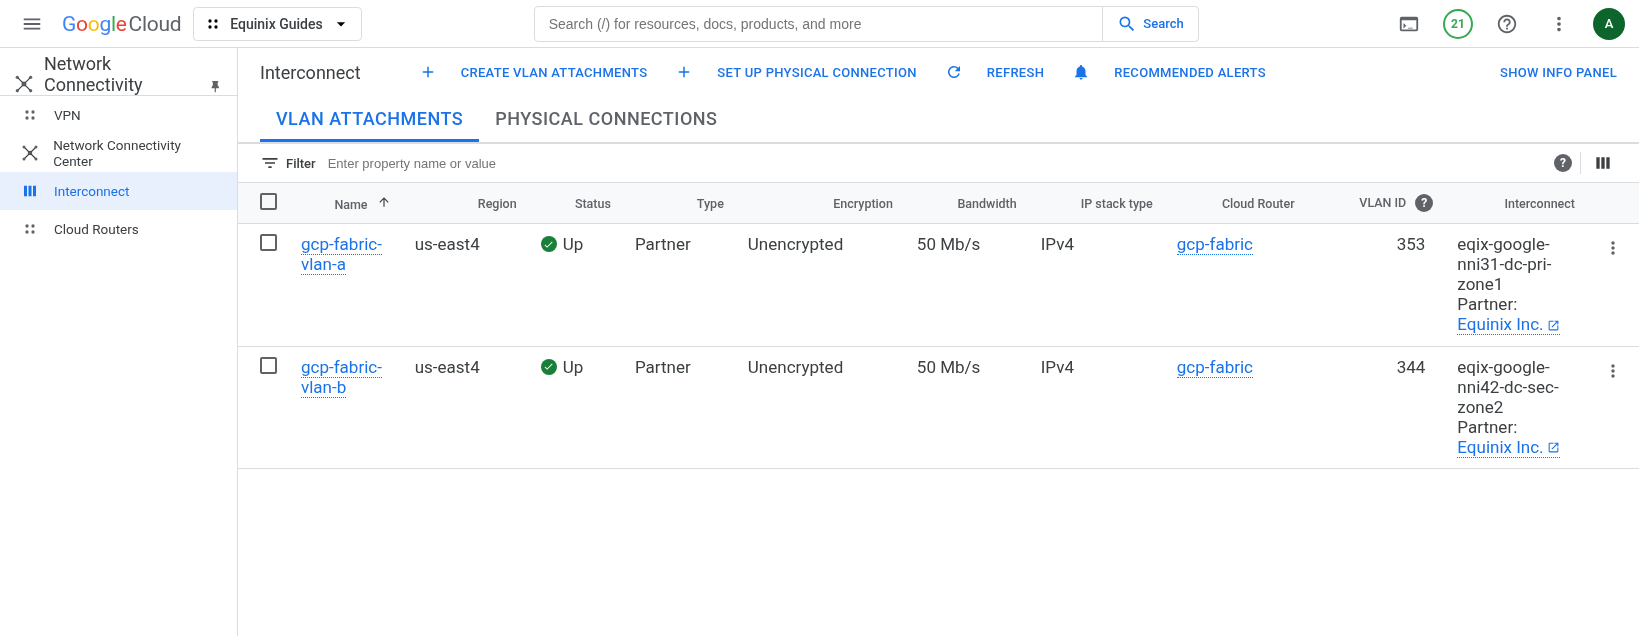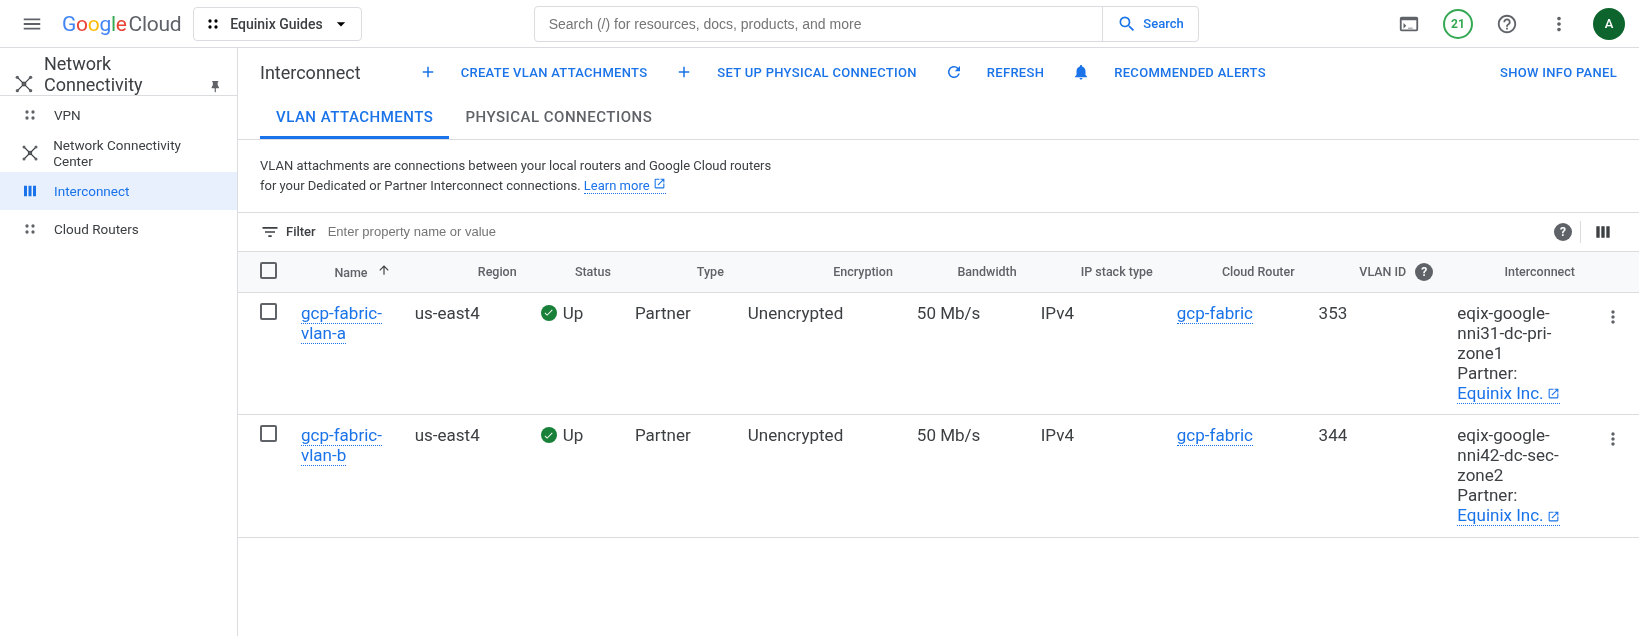--- a/index.html
+++ b/index.html
@@ -27,21 +27,21 @@
   .sidebar-item.selected { background:var(--selected-bg); color:var(--blue);}
   .sidebar-item .ic{ width:20px; display:flex; justify-content:center;}
   .sidebar-item.selected .ic svg { fill:var(--blue);}
   
   .content { flex:1; display:flex; flex-direction:column; min-width:0;}
   .content-header { display:flex; align-items:center; height:48px; padding:0 22px; gap:28px;}
   .content-header h1 { font-size:18px; font-weight:400; margin:0; margin-right:30px;}
   .action-btn { display:flex; align-items:center; gap:24px; color:var(--blue); font-weight:500; font-size:13px; cursor:pointer; letter-spacing:0.3px;}
   .info-panel-btn { margin-left:auto; color:var(--blue); font-weight:500; font-size:13px; cursor:pointer; letter-spacing:0.3px;}
   .tabs { display:flex; padding:0 22px; border-bottom:1px solid var(--border);}
-  .tab { padding:12px 16px 10px; font-size:15px; font-weight:500; letter-spacing:0.5px; color:var(--text-dim); cursor:pointer; border-bottom:3px solid transparent;}
+  .tab { padding:12px 16px 10px; font-size:18px; font-weight:500; letter-spacing:0.5px; color:var(--text-dim); cursor:pointer; border-bottom:3px solid transparent;}
   .tab.active { color:var(--blue); border-bottom-color:var(--blue);}
   .desc { padding:16px 22px; font-size:13px; line-height:1.5; max-width:560px;}
   .desc a{ color:var(--blue); text-decoration:none; border-bottom:1px dotted var(--blue);}
   .filterbar { display:flex; align-items:center; padding:0 22px; height:40px; border-bottom:1px solid var(--border); border-top:1px solid var(--border);}
   .filterbar .lab{font-weight:500; margin:0 10px 0 6px;}
   .filterbar input{ border:none; outline:none; flex:1; font-size:13px;}
   .filterbar .right-ics {display:flex; align-items:center; gap:8px;}
   .filterbar .divider { width:1px; height:22px; background:var(--border);}
   table { width:100%; border-collapse:collapse;}
   th { text-align:right; font-weight:500; font-size:12.5px; color:var(--text-dim); padding:10px 12px; background:#f8f9fa; border-bottom:1px solid var(--border);}
@@ -50,21 +50,21 @@
   .sort-ic{margin-left:6px;}
   .chk { width:17px; height:17px; border:2px solid var(--text-dim); border-radius:2px; display:inline-block;}
   .link { color:var(--blue); text-decoration:none; border-bottom:1px dotted var(--blue);}
   .status-cell{display:flex; align-items:center; gap:6px;}
   .status-ok{width:16px;height:16px;border-radius:50%;background:var(--green);display:flex;align-items:center;justify-content:center;}
   .status-ok svg{fill:#fff;}
   .row-more{width:40px;}
   .dots-vert svg{fill:var(--text-dim);}
   .ext-ic{display:inline-block;vertical-align:middle;margin-left:3px;}
   .help-ic-filled { width:18px; height:18px; border-radius:50%; background:var(--text-dim); color:#fff; display:inline-flex; align-items:center; justify-content:center; font-size:12px; font-weight:700;}
-  .vlan-id{padding-right:20px;}
+  .vlan-id{text-align:right; padding-right:20px;}
   th.vlan-id-h{text-align:right; padding-right:12px;}
 </style>
 </head>
 <body>
 
 <svg width="0" height="0" style="position:absolute">
   <defs>
     <g id="i-menu">
         <path d="M3 18h18v-2H3v2zm0-5h18v-2H3v2zm0-7v2h18V6H3z"></path>
       </g>
@@ -258,26 +258,20 @@
         <span>RECOMMENDED ALERTS</span>
       </div>
       <div class="info-panel-btn">SHOW INFO PANEL</div>
     </div>
 
     <div class="tabs">
       <div class="tab active">VLAN ATTACHMENTS</div>
       <div class="tab">PHYSICAL CONNECTIONS</div>
     </div>
 
-    <div class="desc">
-      <span>VLAN attachments are connections between your local routers and Google Cloud routers for your Dedicated or Partner Interconnect connections. </span>
-      <a href="#"><span>Learn more</span><span class="ext-ic"><svg width="13" height="13" viewBox="0 0 24 24" fill="#1a73e8">
-              <use href="#i-open"></use>
-            </svg></span></a>
-    </div>
 
     <div class="filterbar">
       <svg width="20" height="20" viewBox="0 0 24 24" fill="#3c4043">
           <use href="#i-filter"></use>
         </svg>
       <span class="lab">Filter</span>
       <input placeholder="Enter property name or value" style="">
       <div class="right-ics">
         <span class="help-ic-filled">?</span>
         <span class="divider"></span>

